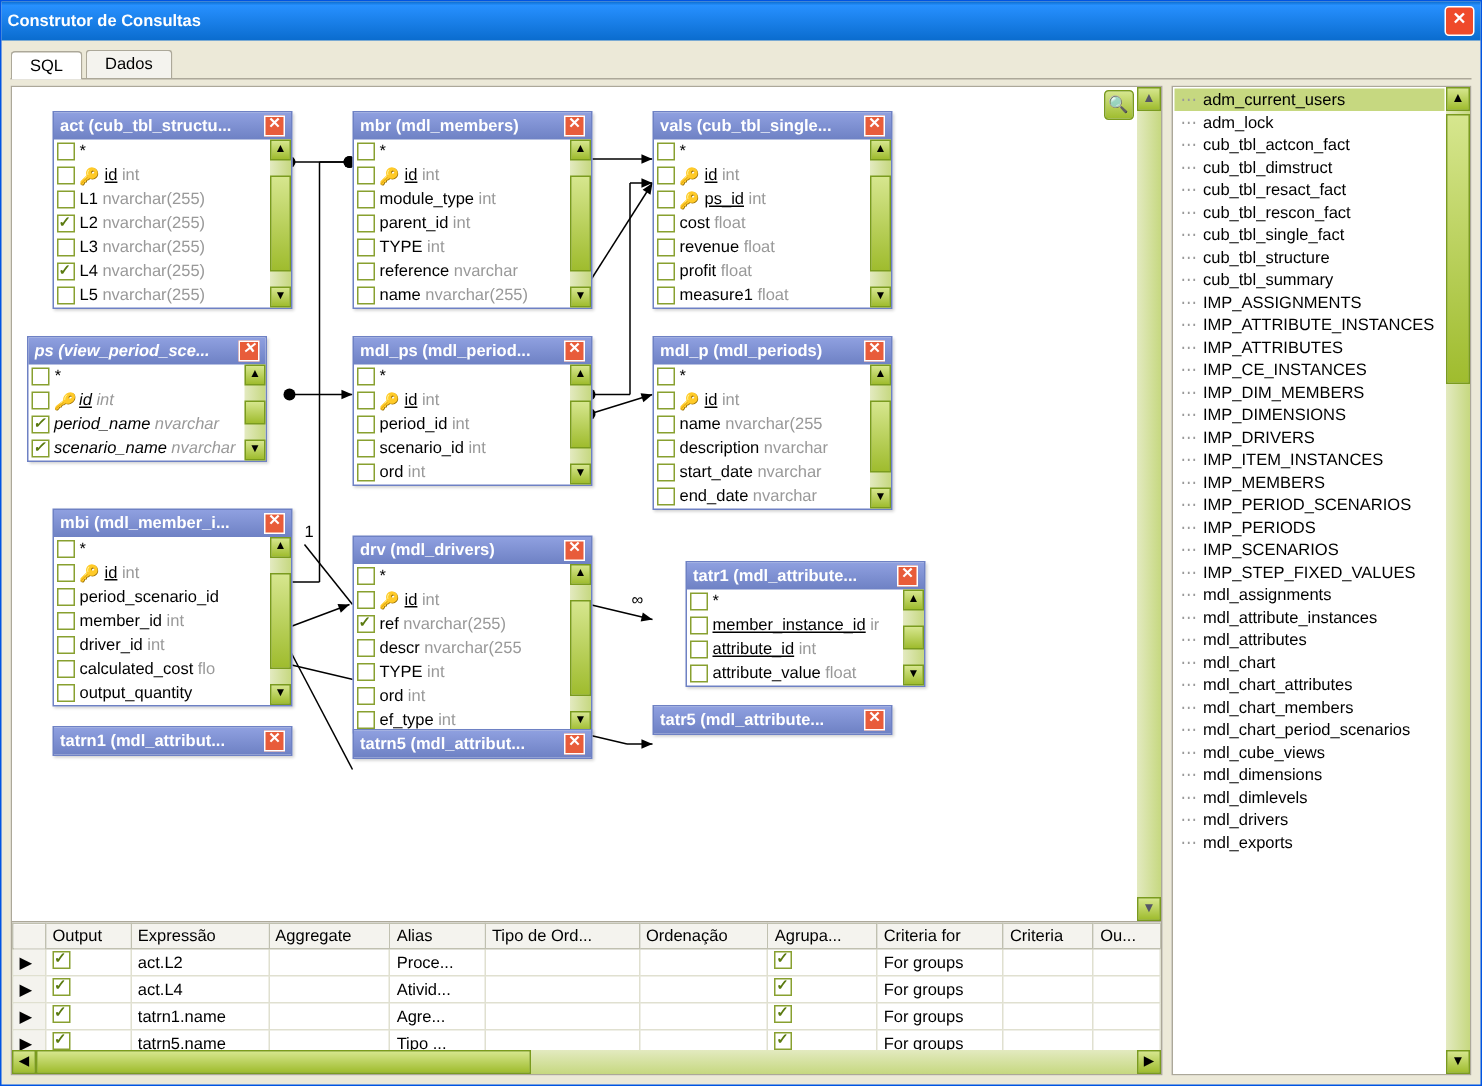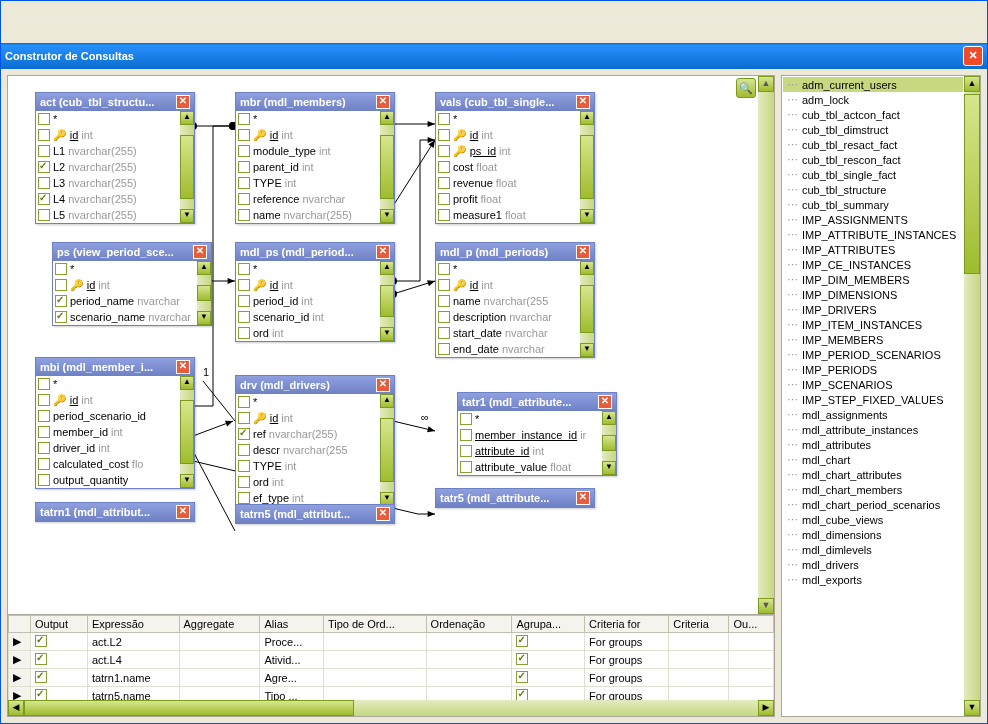--- a/index.html
+++ b/index.html
@@ -1,19 +1,19 @@
 <!DOCTYPE html>
 <html><head>
 <meta charset="utf-8">
 <style>
 * { box-sizing: border-box; margin: 0; padding: 0; font-family: Tahoma, sans-serif; font-size: 11px; }
 body { background: #ece9d8; width: 988px; height: 724px; position: relative; }
 
 .window { width: 988px; height: 724px; border: 1px solid #0054e3; background: #ece9d8; display: flex; flex-direction: column; }
-.titlebar { height: 26px; background: linear-gradient(#0a6cce,#2790ff 10%,#0a6cce); color: #fff; display: flex; align-items: center; padding: 0 4px; font-weight: bold; font-size: 12px; margin-top: 42px; }
+.titlebar { height: 26px; background: linear-gradient(#0a6cce,#2790ff 10%,#0a6cce); color: #fff; display: flex; align-items: center; padding: 0 4px; font-weight: bold; font-size: 12px; }
 .titlebar .spacer { flex: 1; }
 .closebtn { width: 20px; height: 20px; background: #ef4a2a; border: 1px solid #fff; color: #fff; text-align: center; line-height: 16px; font-weight: bold; border-radius: 3px; cursor: pointer; }
 
 .content { flex: 1; padding: 6px; display: flex; flex-direction: column; gap: 4px; overflow: hidden; }
 .tabs { display: flex; border-bottom: 1px solid #aca899; }
 .tab { padding: 3px 12px; border: 1px solid #aca899; border-bottom: none; background: #f4f3ee; margin-right: 2px; border-radius: 3px 3px 0 0; cursor: pointer; }
 .tab.active { background: #fff; position: relative; top: 1px; }
 
 .mainarea { flex: 1; display: flex; gap: 6px; overflow: hidden; }
 .leftpanel { flex: 1; display: flex; flex-direction: column; border: 1px solid #aca899; background: #fff; overflow: hidden; }
@@ -73,20 +73,24 @@
 </head>
 <body>
 
 <div class="window">
   <div class="titlebar">
     <span>Construtor de Consultas</span>
     <span class="spacer"></span>
     <span class="closebtn">✕</span>
   </div>
   <div class="content">
+    <div class="tabs" id="tabs">
+        <div class="tab active">SQL</div>
+        <div class="tab">Dados</div>
+      </div>
     <div class="mainarea">
       <div class="leftpanel">
         <div class="designer">
           <div class="canvas" id="canvas">
             <svg class="joins" id="joinsvg">
                 <line x1="185" y1="50" x2="225" y2="50" stroke="#000" stroke-width="1"></line>
                 <circle cx="185" cy="50" r="4" fill="#000"></circle>
                 <circle cx="225" cy="50" r="4" fill="#000"></circle>
                 <line x1="385" y1="48" x2="427" y2="48" stroke="#000" stroke-width="1"></line>
                 <polygon points="427,48 419.6315120479769,51.115346738469206 419.6315120479769,44.884653261530794" fill="#000"></polygon>
@@ -267,21 +271,21 @@
                       <span class="ftype">float</span>
                     </div>
                   </div>
                   <div class="entity-scroll">
                     <div class="sa">▲</div>
                     <div class="st"></div>
                     <div class="sa">▼</div>
                   </div>
                 </div>
               </div>
-              <div class="entity" style="left: 44px; top: 166px;">
+              <div class="entity" style="left: 10px; top: 166px; font-style: italic;">
                 <div class="entity-header">
                   <span class="etitle">ps (view_period_sce...</span>
                   <span class="entity-close">✕</span>
                 </div>
                 <div class="entity-body">
                   <div class="fields">
                     <div class="field-row">
                       <span class="chk"></span>
                       <span class="fname" style="">*</span> 
                       <span class="ftype"></span>

